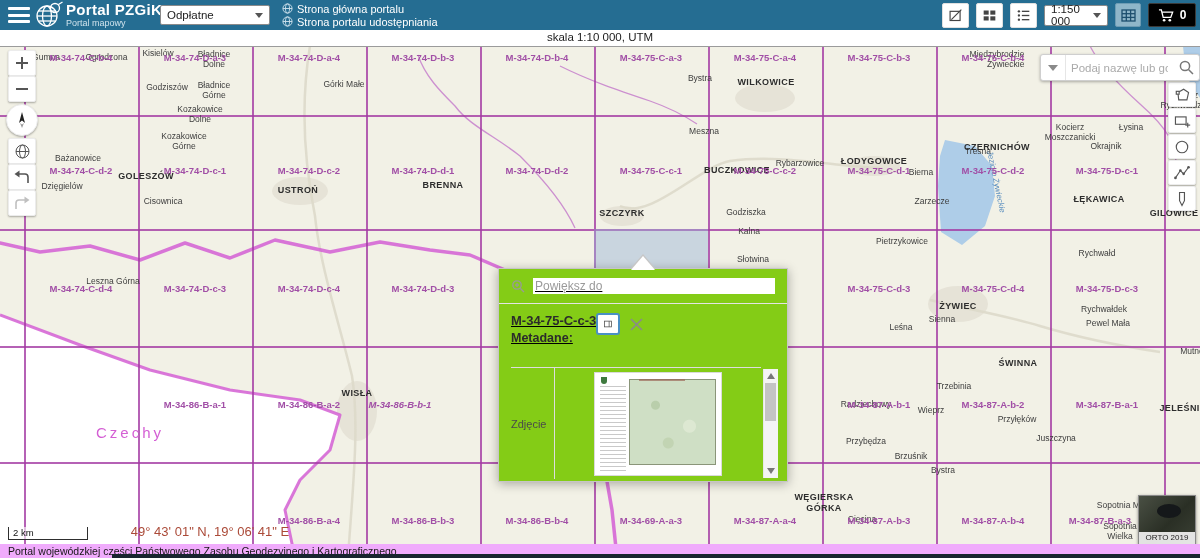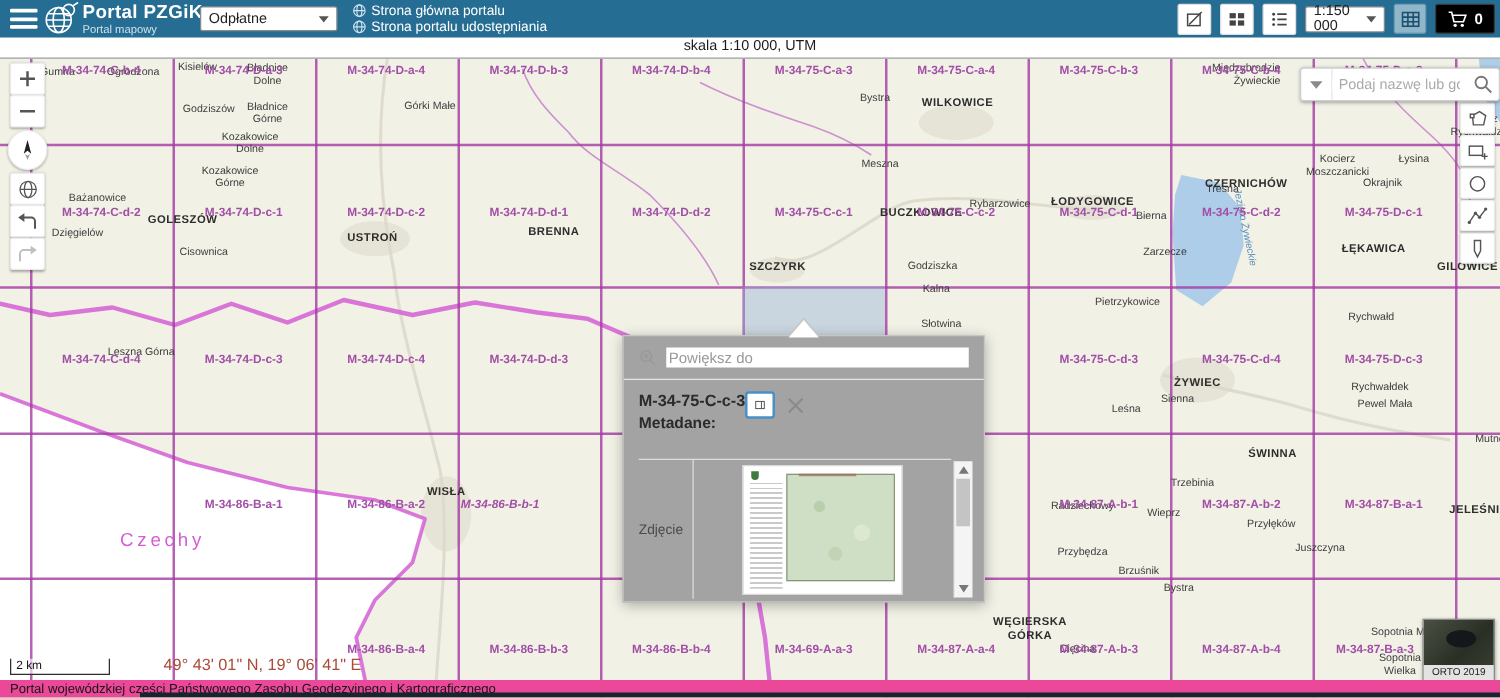--- a/index.html
+++ b/index.html
@@ -49,22 +49,22 @@
   .rtool{left:1168px;width:26px;height:23px;}
   
   .searchbox{position:absolute;left:1040px;top:8px;width:158px;height:25px;background:#fff;border:1px solid #cfcfcf;
              border-radius:3px;box-shadow:0 1px 3px rgba(0,0,0,.3);display:flex;align-items:center;z-index:11;}
   .searchbox .dd{width:24px;height:100%;display:flex;align-items:center;justify-content:center;border-right:1px solid #e6e6e6;cursor:pointer;}
   .ddtri{width:0;height:0;border-left:5px solid transparent;border-right:5px solid transparent;border-top:6px solid #8a8a8a;}
   .searchbox input{flex:1;min-width:0;border:0;outline:none;font-size:11.5px;color:#333;padding:0 5px;font-family:"Liberation Sans",sans-serif;}
   .searchbox input::placeholder{color:#aaa;}
   .searchbox .sbtn{width:26px;height:100%;display:flex;align-items:center;justify-content:center;cursor:pointer;}
   
-  .popup{position:absolute;left:498px;top:222px;width:288px;height:212px;background:#a3a3a3;border:1px solid #c6c6c6;
-         box-shadow:0 2px 10px rgba(0,0,0,.3);z-index:20;}
+  .popup{position:absolute;left:498px;top:222px;width:288px;height:212px;background:#84cc16;border:1px solid #c6c6c6;
+         box-shadow:0 2px 10px rgba(0,0,0,.3);z-index:20;text-decoration:underline;}
   .popup-arrow{position:absolute;left:131px;top:-15px;width:0;height:0;
                border-left:13px solid transparent;border-right:13px solid transparent;border-bottom:15px solid #c6c6c6;}
   .popup-arrow:after{content:"";position:absolute;left:-12px;top:2px;width:0;height:0;
                border-left:12px solid transparent;border-right:12px solid transparent;border-bottom:14px solid #fff;}
   .popup-search{height:34px;border-bottom:1px solid #e4e4e4;display:flex;align-items:center;padding:0 12px;gap:7px;}
   .popup-search input{flex:1;border:0;outline:none;font-size:12px;color:#555;font-family:"Liberation Sans",sans-serif;}
   .popup-search input::placeholder{color:#9a9a9a;}
   .popup-head{display:flex;align-items:flex-start;padding:9px 10px 0 12px;}
   .sheet-id{font-size:13px;font-weight:bold;color:#2b2b2b;}
   .meta-lb{font-size:12.5px;font-weight:bold;color:#2b2b2b;margin-top:3px;}
@@ -86,21 +86,21 @@
   .vscroll{position:absolute;right:9px;top:100px;bottom:3px;width:14px;background:#f4f4f4;border-left:1px solid #e8e8e8;z-index:2;}
   .vs-up,.vs-dn{position:absolute;left:3px;width:0;height:0;border-left:4px solid transparent;border-right:4px solid transparent;cursor:pointer;}
   .vs-up{top:4px;border-bottom:6px solid #777;}
   .vs-dn{bottom:4px;border-top:6px solid #777;}
   .vs-thumb{position:absolute;left:1px;top:14px;width:11px;height:38px;background:#c4c4c4;cursor:pointer;}
   
   .sb{position:absolute;left:8px;top:481px;width:80px;height:13px;border:1.5px solid #2e2e2e;border-top:none;
       background:rgba(255,255,255,.6);font-size:9.5px;color:#111;padding-left:4px;box-sizing:border-box;z-index:8;}
   .coords{position:absolute;left:92px;top:478px;width:236px;text-align:center;font-size:13px;
           color:var(--coords_red,#ab4a38);z-index:8;white-space:nowrap;}
-  .footer{position:absolute;left:0;bottom:0;width:1200px;height:14px;background:#ec4899;font-size:10.5px;color:#151515;
+  .footer{position:absolute;left:0;bottom:0;width:1200px;height:14px;background:#f0abfc;font-size:10.5px;color:#151515;
           padding:1px 0 0 8px;box-sizing:border-box;z-index:30;}
   .bottombar{position:absolute;left:112px;bottom:0;width:1088px;height:4px;background:#18242f;z-index:31;}
   .orto{position:absolute;left:1138px;top:449px;width:56px;height:48px;border:1px solid #8a8a8a;box-shadow:0 1px 3px rgba(0,0,0,.4);
         background:linear-gradient(135deg,#4a5044 0%,#2a2f25 55%,#3b4135 100%);z-index:9;cursor:pointer;}
   .orto:before{content:"";position:absolute;left:18px;top:8px;width:24px;height:14px;border-radius:50%;background:#15181a;}
   .orto-label{position:absolute;left:0;right:0;bottom:0;height:12px;background:rgba(246,246,246,.9);
               font-size:8px;text-align:center;color:#222;line-height:12px;}
   svg{display:block;}
 </style>
 </head>

